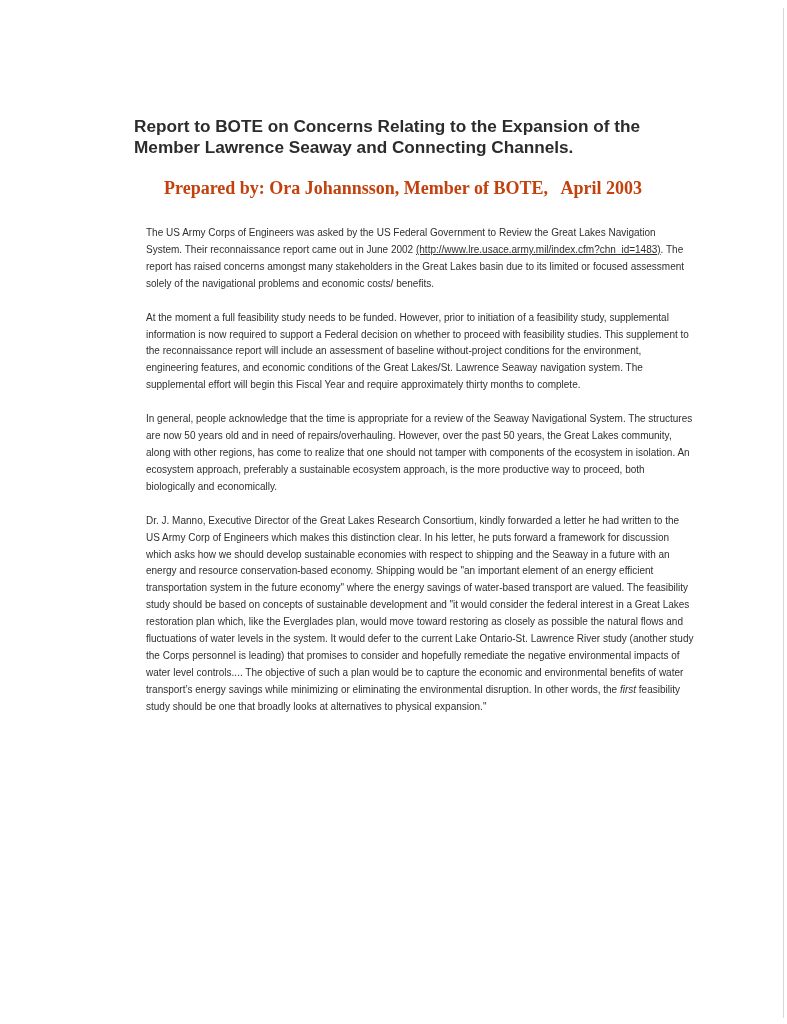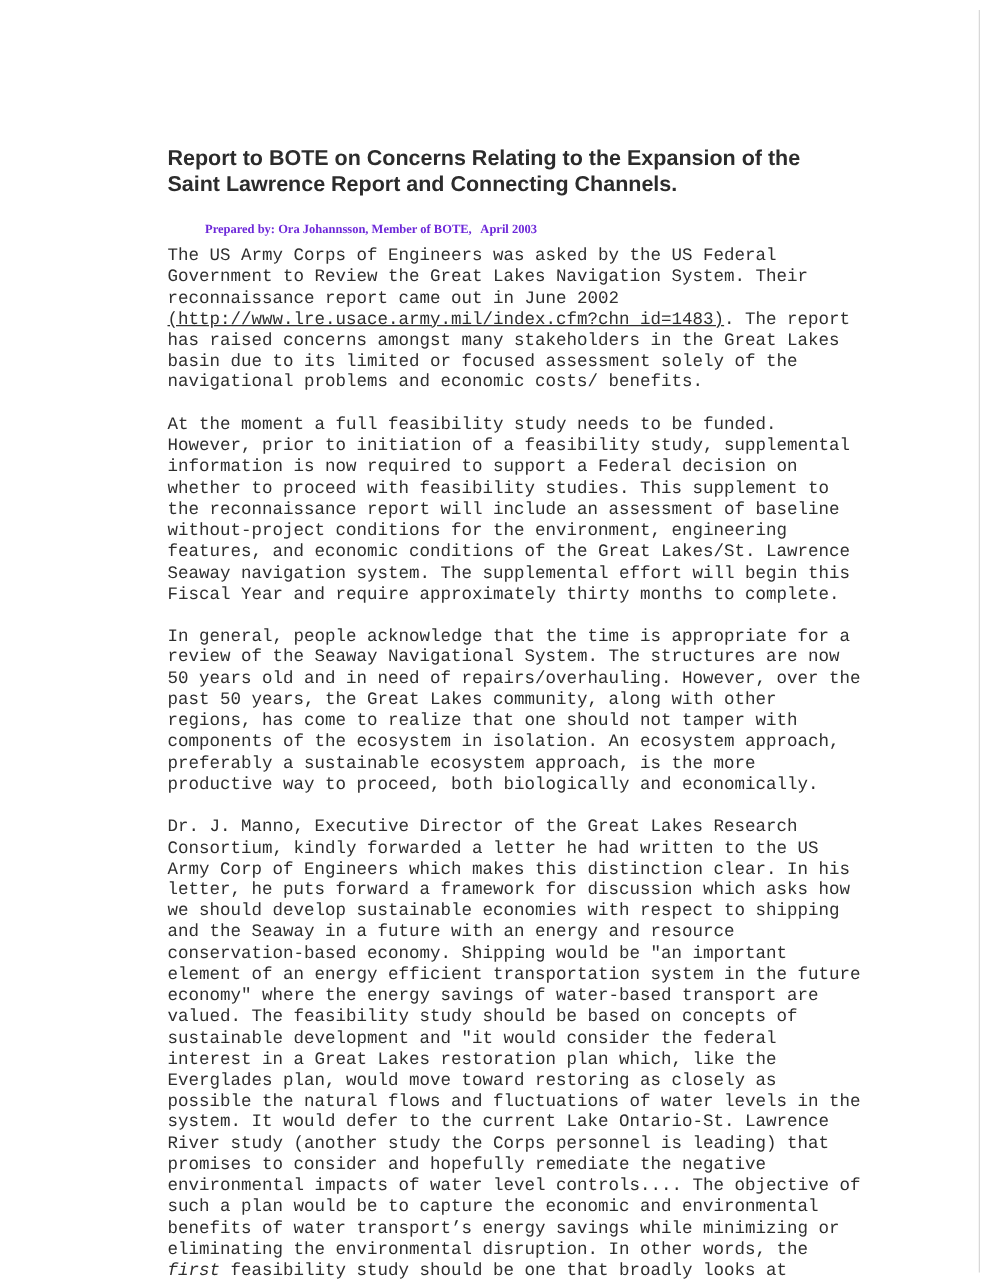--- a/index.html
+++ b/index.html
@@ -11,39 +11,39 @@
     position: absolute; left: 783px; top: 8px; width: 1px; height: 1010px; background: #d8d8d8;
   }
   .page {
     position: absolute; left: 134px; top: 116px; width: 560px;
   }
   h1 {
     font-family: "Liberation Sans", sans-serif; font-weight: bold; font-size: 17.2px;
     line-height: 21px; margin: 0 0 20px 0; color: #2c2c2c;
   }
   .byline {
-    font-family: "Liberation Serif", serif; font-weight: bold; font-size: 10px;
-    margin: 0 0 8px 30px; color: #6d28d9;
+    font-family: "Liberation Serif", serif; font-weight: bold; font-size: 18px;
+    margin: 0 0 26px 30px; color: #c2410c;
   }
   p {
-    font-family: Liberation Mono, monospace; font-size: 14px; line-height: 16.9px;
-    margin: 0 0 17px 0; color: #2f2f2f; white-space: normal;
+    font-family: Liberation Sans, sans-serif; font-size: 10px; line-height: 16.9px;
+    margin: 0 0 17px 12px; color: #2f2f2f; white-space: normal;
   }
   a.link { color: #2f2f2f; text-decoration: underline; }
   em { font-style: italic; }
 </style>
 </head>
 <body>
 
 <div class="edge-line"></div>
 
 <div class="page">
   <h1>
     <span>Report to BOTE on Concerns Relating to the Expansion of the</span><br>
-    <span>Saint Lawrence Report and Connecting Channels.</span>
+    <span>Member Lawrence Seaway and Connecting Channels.</span>
   </h1>
   <div class="byline" style="white-space:pre;">Prepared by: Ora Johannsson, Member of BOTE,   April 2003</div>
 
   <p>
     <span>The US Army Corps of Engineers was asked by the US Federal Government to Review the Great Lakes Navigation System.  Their reconnaissance report came out in June 2002 </span><a class="link">(http://www.lre.usace.army.mil/index.cfm?chn_id=1483)</a><span>.  The report has raised concerns amongst many stakeholders in the Great Lakes basin due to its limited or focused assessment solely of the navigational problems and economic costs/ benefits.</span>
   </p>
 
   <p>At the moment a full feasibility study needs to be funded.  However, prior to initiation of a feasibility study, supplemental information is now required to support a Federal decision on whether to proceed with feasibility studies. This supplement to the reconnaissance report will include an assessment of baseline without-project conditions for the environment, engineering features, and economic conditions of the Great Lakes/St. Lawrence Seaway navigation system. The supplemental effort will begin this Fiscal Year and require approximately thirty months to complete.</p>
 
   <p>In general, people acknowledge that the time is appropriate for a review of the Seaway Navigational System.  The structures are now 50 years old and in need of repairs/overhauling.  However, over the past 50 years, the Great Lakes community, along with other regions, has come to realize that one should not tamper with components of the ecosystem in isolation.  An ecosystem approach, preferably a sustainable ecosystem approach, is the more productive way to proceed, both biologically and economically.</p>

